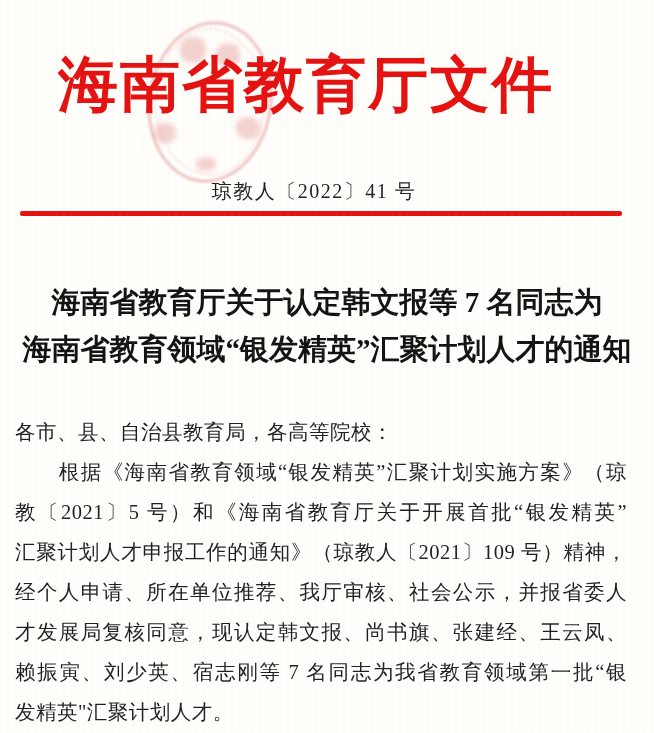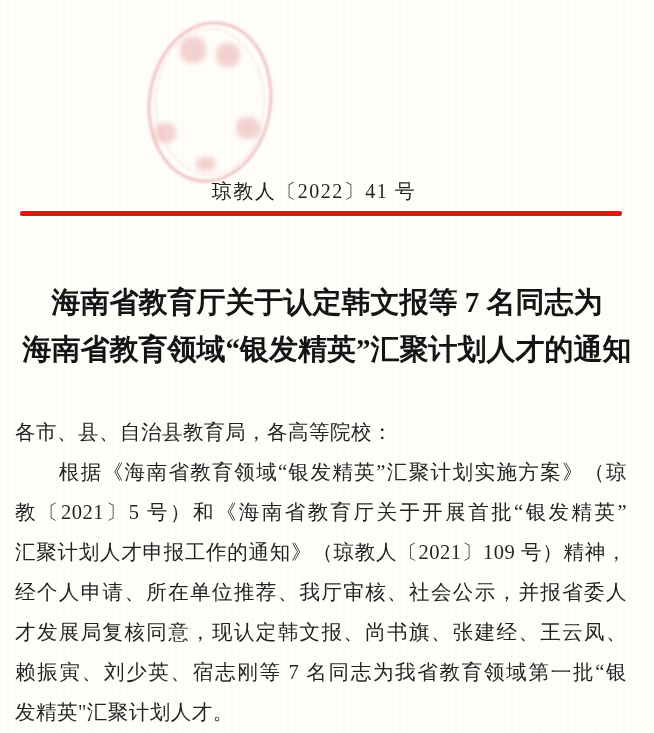--- a/index.html
+++ b/index.html
@@ -81,20 +81,21 @@
   <div class="seal">
     <div class="seal-ring"></div>
     <div class="seal-ring-inner"></div>
     <div class="seal-blob b1"></div>
     <div class="seal-blob b2"></div>
     <div class="seal-blob b3"></div>
     <div class="seal-blob b4"></div>
     <div class="seal-blob b5"></div>
   </div>
 
+  <div class="red-head">海南省教育厅文件</div>
 
   <div class="doc-no">琼教人〔2022〕41 号</div>
 
   <div class="red-rule"></div>
 
   <div class="title">
     <div>海南省教育厅关于认定韩文报等 7 名同志为</div>
     <div>海南省教育领域“银发精英”汇聚计划人才的通知</div>
   </div>
 

